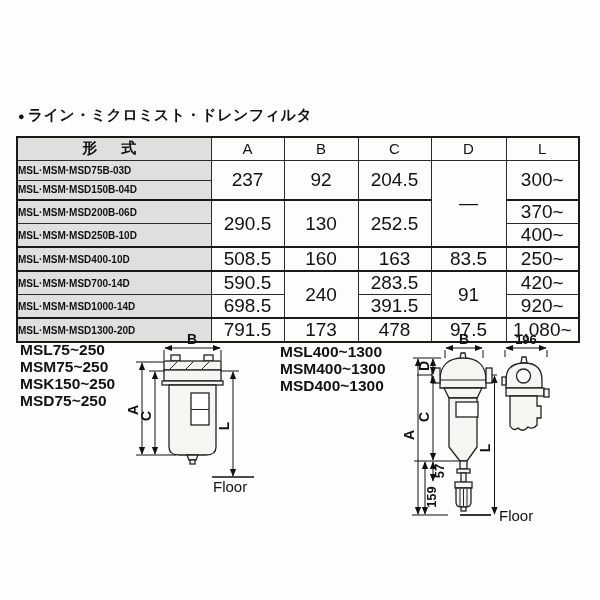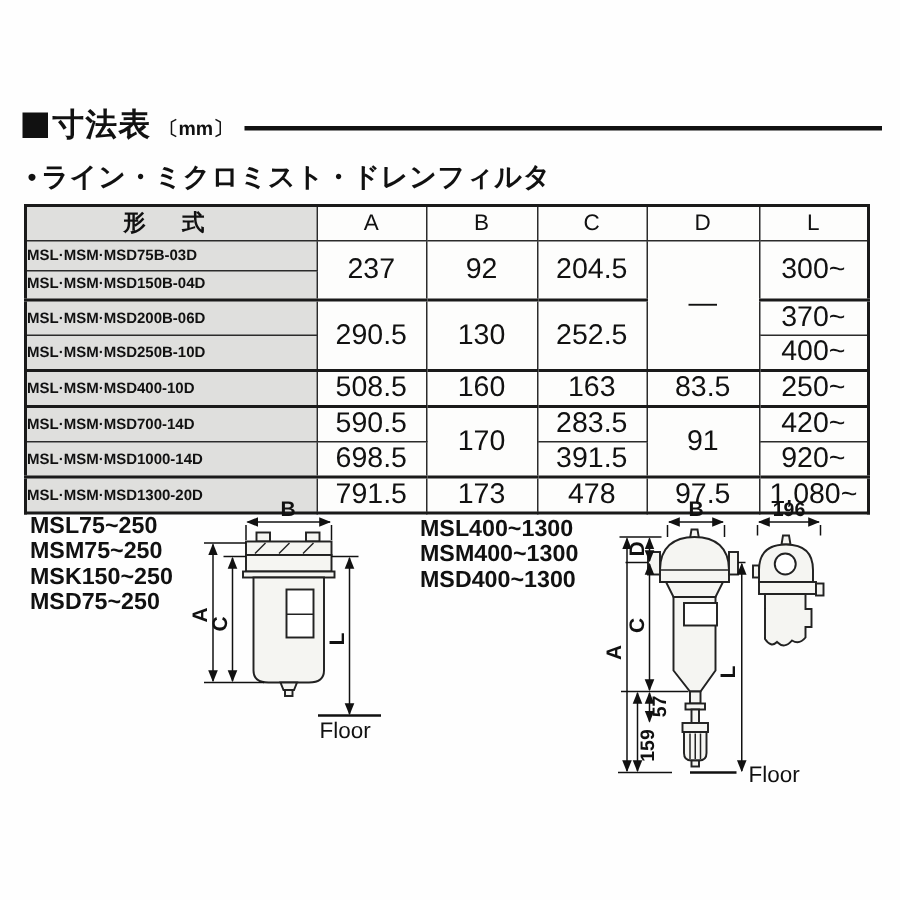--- a/index.html
+++ b/index.html
@@ -9,21 +9,21 @@
     overflow:hidden;
   }
   
   .titlebar{position:absolute;left:15px;top:69px;width:573px;display:flex;align-items:center;}
   .sq{width:17px;height:17px;background:#111;flex:0 0 auto;}
   .title-text{font-size:21px;font-weight:bold;letter-spacing:1px;margin-left:3px;white-space:nowrap;}
   .title-unit{font-size:13px;font-weight:bold;margin-left:5px;margin-top:5px;white-space:nowrap;}
   .title-rule{flex:1 1 auto;height:0;border-top:3px solid #111;margin-left:8px;align-self:center;margin-top:4px;}
   .subtitle{position:absolute;left:18px;top:106px;display:flex;align-items:center;font-weight:bold;}
   .bullet{font-size:11px;margin-right:3px;}
-  .subtitle-text{font-size:18px;letter-spacing:0.5px;}
+  .subtitle-text{font-size:15px;letter-spacing:0.5px;}
   
   table.dim{
     position:absolute;left:16px;top:136px;width:562px;
     border-collapse:collapse;table-layout:fixed;
     border:2px solid #1a1a1a;
   }
   table.dim td{border:1px solid #2b2b2b;padding:0;}
   table.dim tr{height:20px;}
   table.dim tr.head{height:23px;}
   tr.grp td{border-top:2px solid #1a1a1a;}
@@ -43,26 +43,20 @@
   .body-ln{stroke:#222;stroke-width:1.3;fill:#f5f5f2;}
   .body-th{stroke:#222;stroke-width:1;fill:none;}
   .white-fill{fill:#fff;}
   .floor-ln{stroke:#111;stroke-width:1.7;fill:none;}
 </style>
 </head>
 <body>
 
 <div class="page">
 
-  <div class="titlebar">
-    <span class="sq"></span>
-    <span class="title-text">寸法表</span>
-    <span class="title-unit">〔mm〕</span>
-    <span class="title-rule"></span>
-  </div>
 
   <div class="subtitle">
     <span class="bullet">●</span>
     <span class="subtitle-text">ライン・ミクロミスト・ドレンフィルタ</span>
   </div>
 
   <table class="dim">
     <colgroup>
       <col style="width:194px">
         <col style="width:73px">
@@ -106,21 +100,21 @@
         <td class="model">MSL·MSM·MSD400-10D</td>
         <td class="val">508.5</td>
         <td class="val">160</td>
         <td class="val">163</td>
         <td class="val">83.5</td>
         <td class="val">250~</td>
       </tr>
       <tr class="grp">
         <td class="model">MSL·MSM·MSD700-14D</td>
         <td class="val">590.5</td>
-        <td class="val" rowspan="2">170</td>
+        <td class="val" rowspan="2">240</td>
         <td class="val">283.5</td>
         <td class="val" rowspan="2">91</td>
         <td class="val">420~</td>
       </tr>
       <tr>
         <td class="model">MSL·MSM·MSD1000-14D</td>
         <td class="val">698.5</td>
         <td class="val">391.5</td>
         <td class="val">920~</td>
       </tr>

